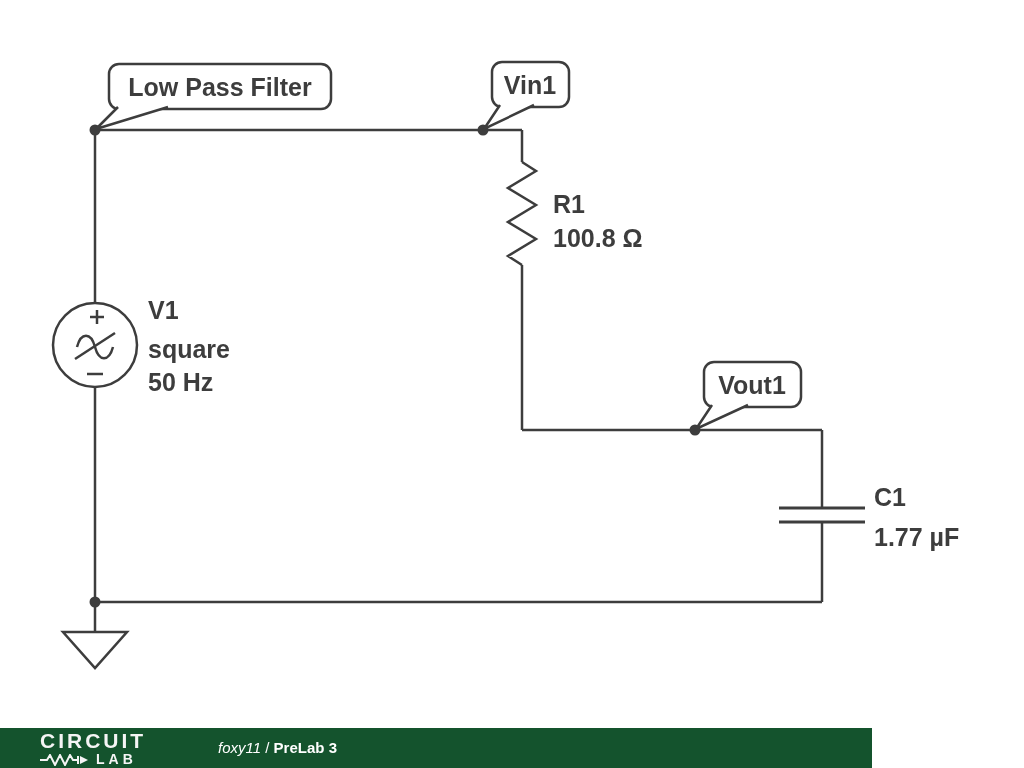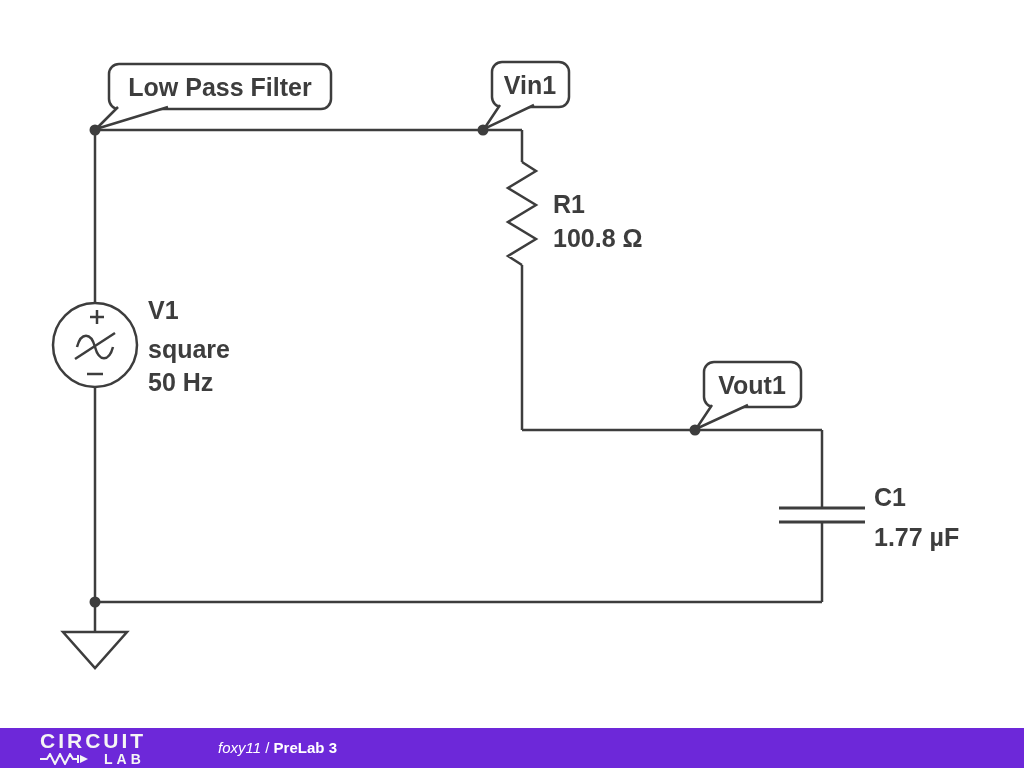--- a/index.html
+++ b/index.html
@@ -5,26 +5,26 @@
   html,body{margin:0;padding:0;}
   body{
     width:1024px;height:768px;position:relative;overflow:hidden;
     background:#ffffff;
     font-family:"Liberation Sans","DejaVu Sans",sans-serif;
   }
   .schematic{position:absolute;top:0;left:0;}
   svg text{fill:#3d3d3d;font-family:"Liberation Sans","DejaVu Sans",sans-serif;font-weight:bold;font-size:25px;}
   svg .callout-text{font-size:25px;}
   .footer{
-    position:absolute;left:0;bottom:0;width:1024px;height:40px;
-    background:#6d28d9;color:#ffffff;display:flex;align-items:center;margin-top:12px;
+    position:absolute;left:0;bottom:0;width:872px;height:40px;
+    background:#14532d;color:#ffffff;display:flex;align-items:center;margin-top:12px;
   }
   .logo{width:178px;padding-left:40px;display:flex;flex-direction:column;justify-content:center;line-height:1;}
   .logo-top{font-size:21px;font-weight:bold;letter-spacing:3px;color:#f5f5f5;}
-  .logo-bottom{display:flex;align-items:center;gap:12px;margin-top:1px;}
+  .logo-bottom{display:flex;align-items:flex-end;gap:4px;margin-top:1px;}
   .logo-bottom .lab{font-size:14px;font-weight:bold;letter-spacing:4px;color:#f5f5f5;}
   .footer-texts{display:flex;flex-direction:column;justify-content:center;line-height:1.25;}
   .footer-line1{font-size:15px;}
   .footer-line1 .author{font-style:italic;font-weight:normal;}
   .footer-line1 .sep{font-weight:normal;}
   .footer-line1 .sheet{font-weight:bold;}
   .footer-line2{font-size:14px;font-weight:bold;}
 </style>
 </head>
 <body>

